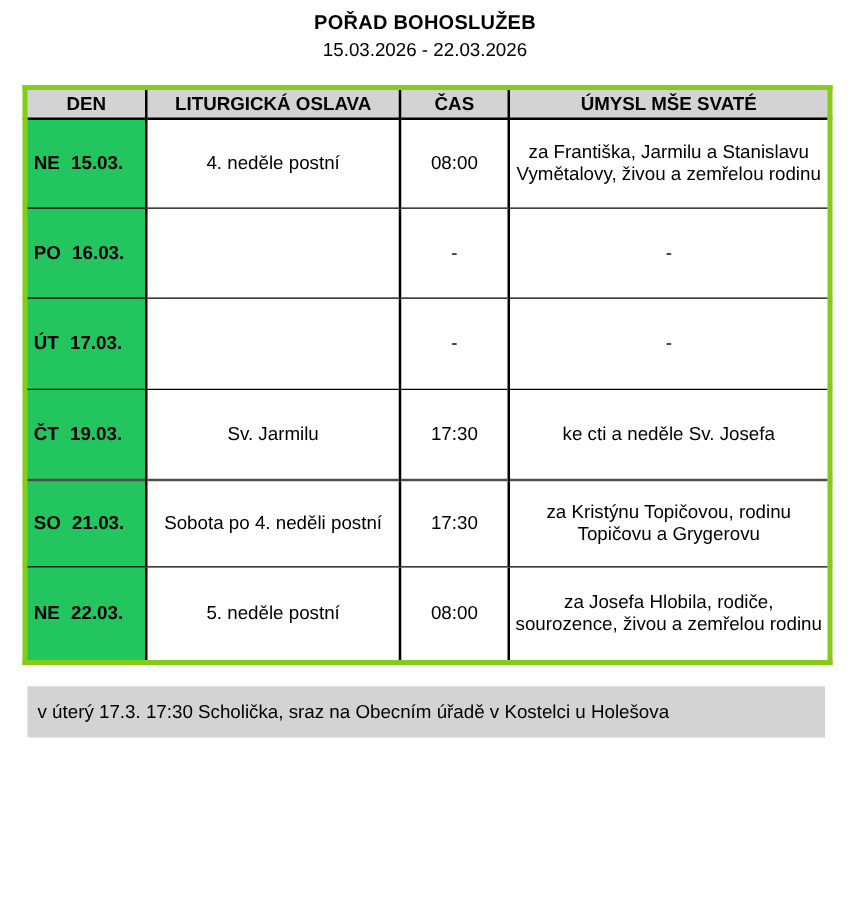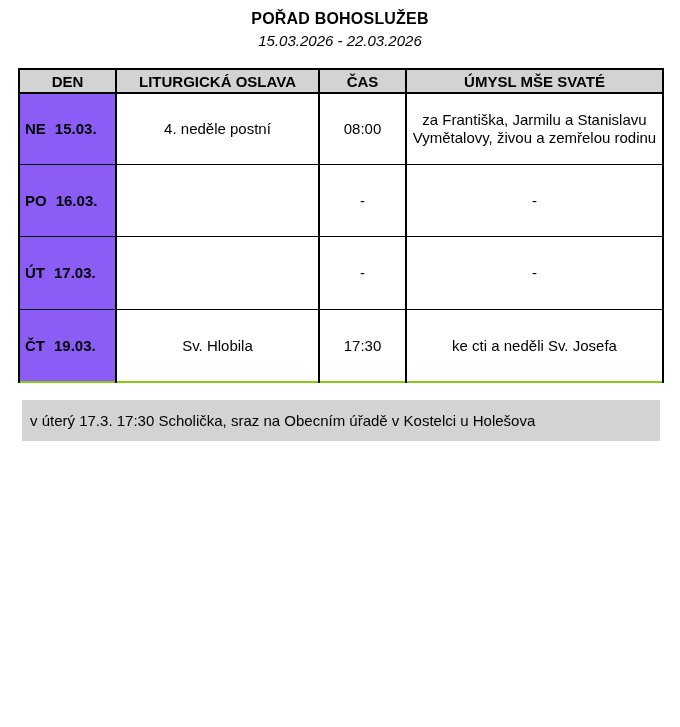--- a/index.html
+++ b/index.html
@@ -10,29 +10,29 @@
     height: 727px;
     font-family: "Liberation Sans", sans-serif;
     color: #000000;
     -webkit-font-smoothing: antialiased;
   }
   .page { position: relative; width: 680px; height: 727px; overflow: hidden; border-radius: 19px; }
 
   
   .header { text-align: center; padding-top: 8px; }
   .title-line { font-weight: bold; font-size: 16px; line-height: 21px; letter-spacing: 0.2px; }
-  .date-line  { font-size: 15px; line-height: 22px; margin-top: 1px; font-style: italic; }
+  .date-line  { font-size: 15px; line-height: 22px; margin-top: 1px; }
 
   
   table.schedule {
     border-collapse: collapse;
     table-layout: fixed;
     margin: 16px 0 0 18px;
     width: 644px;
-    border: 2px solid #84cc16;
+    border: 4px solid #84cc16;
   }
   col.c-den { width: 97px; }
   col.c-osl { width: 203px; }
   col.c-cas { width: 87px; }
   col.c-umy { width: 257px; }
 
   th {
     background: #d3d3d3;
     font-weight: bold;
     font-size: 15px;
@@ -43,21 +43,21 @@
   }
   td {
     border: 1px solid #000000;
     border-left-width: 2px;
     border-right-width: 2px;
     font-size: 15px;
     line-height: 18px;
     vertical-align: middle;
   }
   td.den {
-    background: #8b5cf6;
+    background: #22c55e;
     font-weight: bold;
     padding-left: 5px;
     white-space: nowrap;
   }
   td.den .day-date { margin-left: 9px; }
   td.osl, td.cas, td.umy { text-align: center; padding: 2px 4px; }
 
   
   tbody tr:nth-child(1) td { height: 66px; }
   tbody tr:nth-child(2) td { height: 67px; margin-left: 31px; }
@@ -123,22 +123,34 @@
         <td class="umy">-</td>
       </tr>
       <tr>
         <td class="den"><span>ÚT</span><span class="day-date">17.03.</span></td>
         <td class="osl"></td>
         <td class="cas">-</td>
         <td class="umy">-</td>
       </tr>
       <tr>
         <td class="den"><span>ČT</span><span class="day-date">19.03.</span></td>
-        <td class="osl">Sv. Hlobila</td>
+        <td class="osl">Sv. Jarmilu</td>
         <td class="cas">17:30</td>
-        <td class="umy">ke cti a neděli Sv. Josefa</td>
+        <td class="umy">ke cti a neděle Sv. Josefa</td>
+      </tr>
+      <tr>
+        <td class="den"><span>SO</span><span class="day-date">21.03.</span></td>
+        <td class="osl">Sobota po 4. neděli postní</td>
+        <td class="cas">17:30</td>
+        <td class="umy">za Kristýnu Topičovou, rodinu Topičovu a Grygerovu</td>
+      </tr>
+      <tr>
+        <td class="den"><span>NE</span><span class="day-date">22.03.</span></td>
+        <td class="osl">5. neděle postní</td>
+        <td class="cas">08:00</td>
+        <td class="umy">za Josefa Hlobila, rodiče, sourozence, živou a zemřelou rodinu</td>
       </tr>
     </tbody>
   </table>
 
   <div class="note">v úterý 17.3. 17:30 Scholička, sraz na Obecním úřadě v Kostelci u Holešova</div>
 
 </div>
 
 </body></html>

